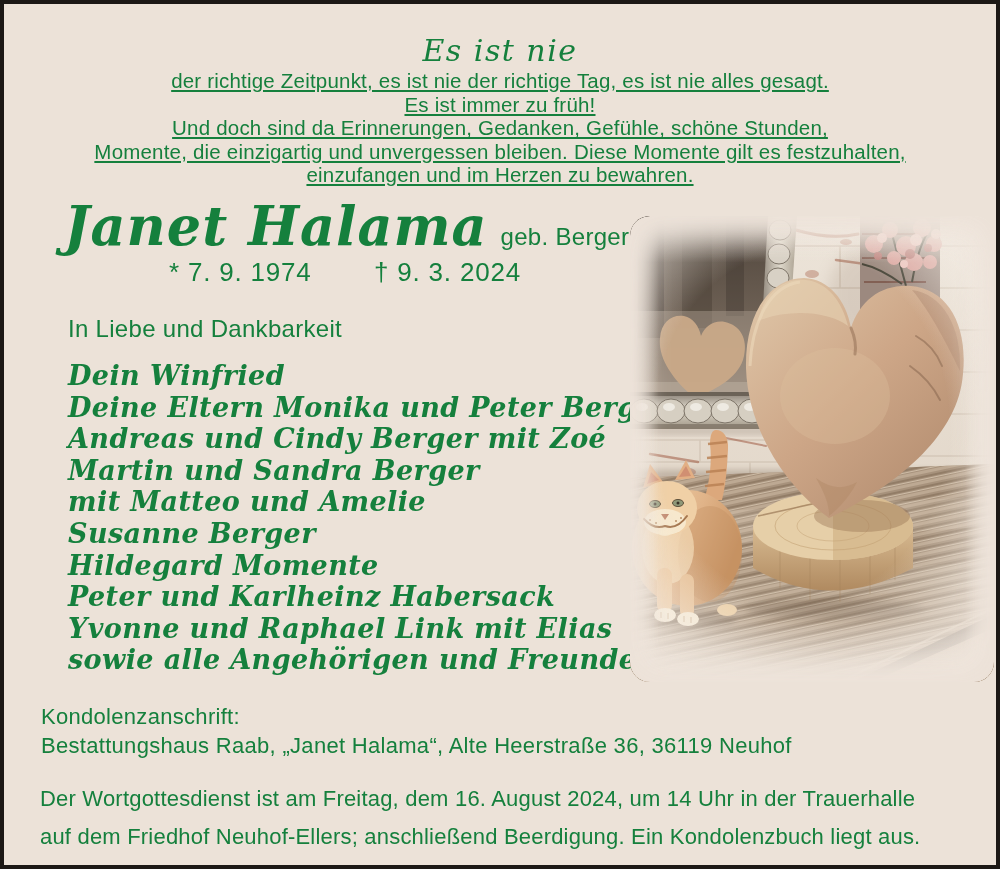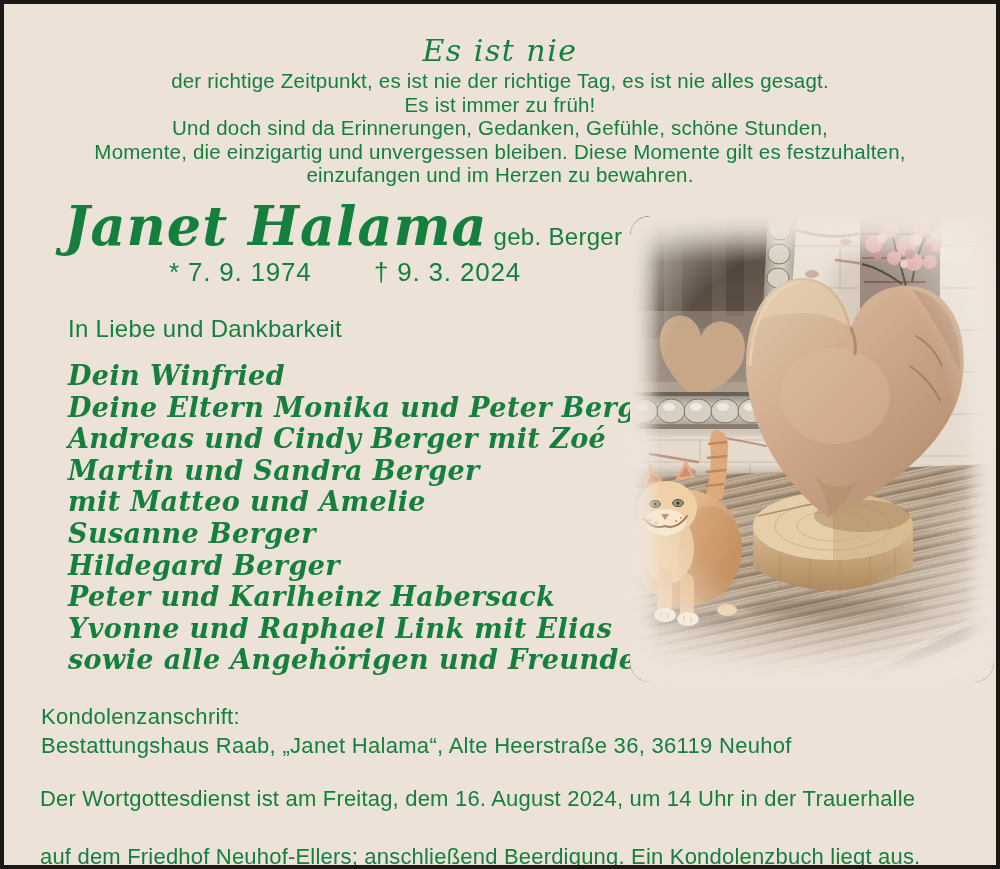--- a/index.html
+++ b/index.html
@@ -13,39 +13,39 @@
     width:992px;height:861px;
     border:4px solid #1c1815;
     background:#ece2d8;
     color:#15803d;
     overflow:hidden;
   }
   .script{font-family:"DejaVu Serif",serif;font-style:italic;}
 
   .verse{position:absolute;top:30px;left:0;width:100%;text-align:center;}
   .verse-heading{font-size:30px;line-height:34px;letter-spacing:1.5px;margin-bottom:1px;}
-  .verse-line{font-size:20.5px;line-height:23.6px;letter-spacing:.2px;}
-
-  .name-row{position:absolute;left:60px;top:194px;display:flex;align-items:baseline;gap:6px;white-space:nowrap;}
+  .verse-line{font-size:20.5px;line-height:23.6px;letter-spacing:.2px;text-decoration:underline;}
+
+  .name-row{position:absolute;left:60px;top:194px;display:flex;align-items:baseline;gap:13px;white-space:nowrap;}
   .name{font-size:54px;line-height:56px;font-weight:600;letter-spacing:1px;}
   .maiden{font-size:24px;letter-spacing:.3px;}
 
   .date{position:absolute;top:253px;font-size:26px;letter-spacing:.8px;white-space:nowrap;margin-left:10px;}
   .date-birth{left:155px;}
   .date-death{left:360px;}
 
   .liebe{position:absolute;left:64px;top:311px;font-size:24px;letter-spacing:.3px;}
 
   .family{position:absolute;left:64px;top:356px;}
   .family-line{font-size:27px;line-height:31.6px;font-weight:700;letter-spacing:.4px;white-space:nowrap;}
 
   .kondolenz-label{position:absolute;left:37px;top:700px;font-size:22px;letter-spacing:.3px;}
   .kondolenz-address{position:absolute;left:37px;top:729px;font-size:22px;letter-spacing:.3px;white-space:nowrap;text-align:right;}
   .service-1{position:absolute;left:36px;top:782px;font-size:22px;letter-spacing:.2px;white-space:nowrap;}
-  .service-2{position:absolute;left:36px;top:840px;font-size:22px;letter-spacing:.2px;white-space:nowrap;}
+  .service-2{position:absolute;left:36px;top:820px;font-size:22px;letter-spacing:.2px;white-space:nowrap;}
 
   .photo{
     position:absolute;left:626px;top:212px;width:364px;height:466px;
     border-radius:20px;overflow:hidden;
   }
   .photo svg{display:block;width:364px;height:466px;}
   .vignette{
     position:absolute;inset:0;border-radius:20px;pointer-events:none;
     background:
       radial-gradient(ellipse 78% 72% at 47% 45%, rgba(244,237,229,0) 52%, rgba(244,237,229,.55) 74%, rgba(240,231,222,.95) 92%, #ece2d8 100%),
@@ -80,21 +80,21 @@
 
   <div class="liebe">In Liebe und Dankbarkeit</div>
 
   <div class="family">
     <div class="family-line script">Dein Winfried</div>
     <div class="family-line script">Deine Eltern Monika und Peter Berger</div>
     <div class="family-line script">Andreas und Cindy Berger mit Zoé</div>
     <div class="family-line script">Martin und Sandra Berger</div>
     <div class="family-line script">mit Matteo und Amelie</div>
     <div class="family-line script">Susanne Berger</div>
-    <div class="family-line script">Hildegard Berger</div>
+    <div class="family-line script">Hildegard Momente</div>
     <div class="family-line script">Peter und Karlheinz Habersack</div>
     <div class="family-line script">Yvonne und Raphael Link mit Elias</div>
     <div class="family-line script">sowie alle Angehörigen und Freunde</div>
   </div>
 
   <div class="photo">
     <svg viewBox="0 0 364 466" xmlns="http://www.w3.org/2000/svg">
       <defs>
         <linearGradient id="wallGrad" x1="0" y1="0" x2="0" y2="1">
           <stop offset="0" stop-color="#ece4d9"></stop>

